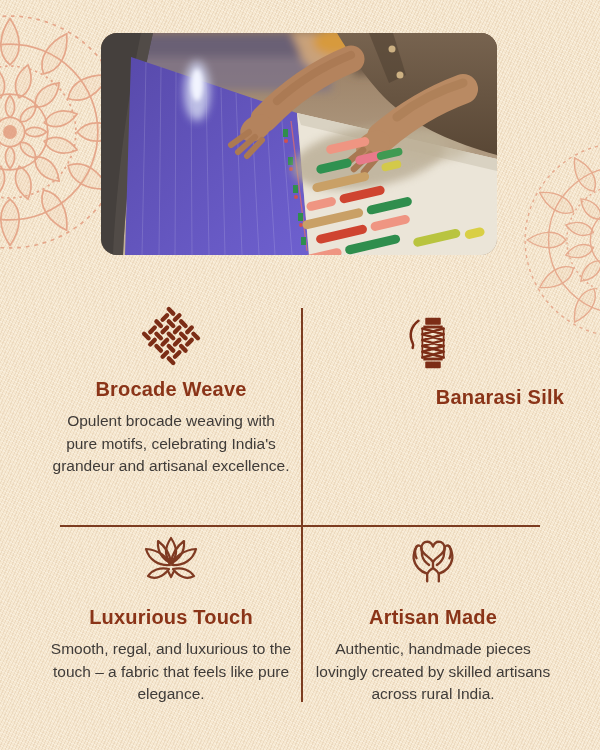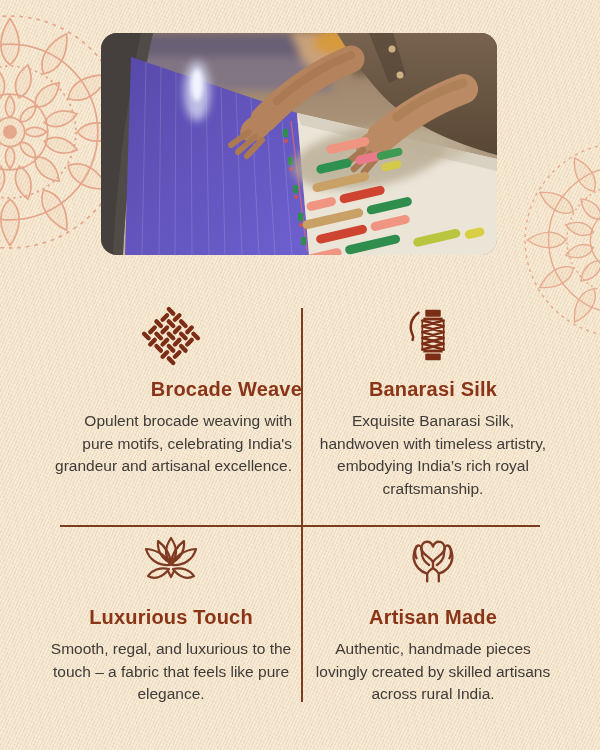--- a/index.html
+++ b/index.html
@@ -19,22 +19,22 @@
   #mandala-r{left:520px;top:138px;width:204px;height:204px;opacity:.75;}
   .photo{
     position:absolute;left:101px;top:33px;width:396px;height:222px;
     border-radius:16px;overflow:hidden;background:#9c8268;
   }
   .photo svg{display:block;}
   .features{position:absolute;left:40px;top:300px;width:524px;height:412px;}
   .vdiv{position:absolute;left:261px;top:8px;width:2px;height:394px;background:#7c3c20;}
   .hdiv{position:absolute;left:20px;top:225px;width:480px;height:2px;background:#7c3c20;}
   .cell{position:absolute;width:262px;text-align:center;}
-  .cell.tl{left:0;top:0;height:225px;text-align:right;}
-  .cell.tr{left:262px;top:0;height:225px;}
+  .cell.tl{left:0;top:0;height:225px;}
+  .cell.tr{left:262px;top:8px;height:225px;text-align:right;}
   .cell.bl{left:0;top:225px;height:187px;}
   .cell.br{left:262px;top:225px;height:187px;}
   .icon-wrap{height:66px;margin-top:3px;display:flex;align-items:center;justify-content:center;}
   .cell.bl .icon-wrap,.cell.br .icon-wrap{margin-top:6px;}
   .feature-title{margin:9px 0 0;font-size:20px;font-weight:bold;color:#8a3418;letter-spacing:.2px;}
   .feature-desc{margin:9px auto 0;width:242px;font-size:15.5px;line-height:1.46;color:#3f3b38;}
 </style>
 </head>
 <body>
 
@@ -294,21 +294,20 @@
             <rect x="24" y="50" width="16" height="7" rx="1"></rect>
           </g>
           <g stroke="#7c2d16" stroke-width="2.6" fill="none" stroke-linecap="round">
             <path d="M21,16 L43,22 M43,16 L21,22 M21,22 L43,28 M43,22 L21,28 M21,28 L43,34 M43,28 L21,34 M21,34 L43,40 M43,34 L21,40 M21,40 L43,46 M43,40 L21,46"></path>
             <path d="M21,16 L21,46 M43,16 L43,46" stroke-width="1.8"></path>
             <path d="M17,8 C9,14 7,23 11,31 C12,33 12,34 11,36"></path>
           </g>
         </svg>
       </div>
       <h3 class="feature-title">Banarasi Silk</h3>
-      <p class="feature-desc">Exquisite Banarasi Silk, handwoven with timeless artistry, embodying India’s rich royal craftsmanship.</p>
     </div>
 
     <div class="cell bl">
       <div class="icon-wrap">
         <svg width="64" height="64" viewBox="0 0 64 64" fill="none" stroke="#7f3a22" stroke-width="2.2" stroke-linejoin="round">
           <path d="M32,6 C26,15 25,24 32,31 C39,24 38,15 32,6 Z"></path>
           <path d="M32,31 C24,28 18,20 19,9 C27,15 31,22 32,31 Z"></path>
           <path d="M32,31 C40,28 46,20 45,9 C37,15 33,22 32,31 Z"></path>
           <path d="M31,33 C20,34 10,28 7,17 C19,18 28,24 31,33 Z"></path>
           <path d="M33,33 C44,34 54,28 57,17 C45,18 36,24 33,33 Z"></path>

